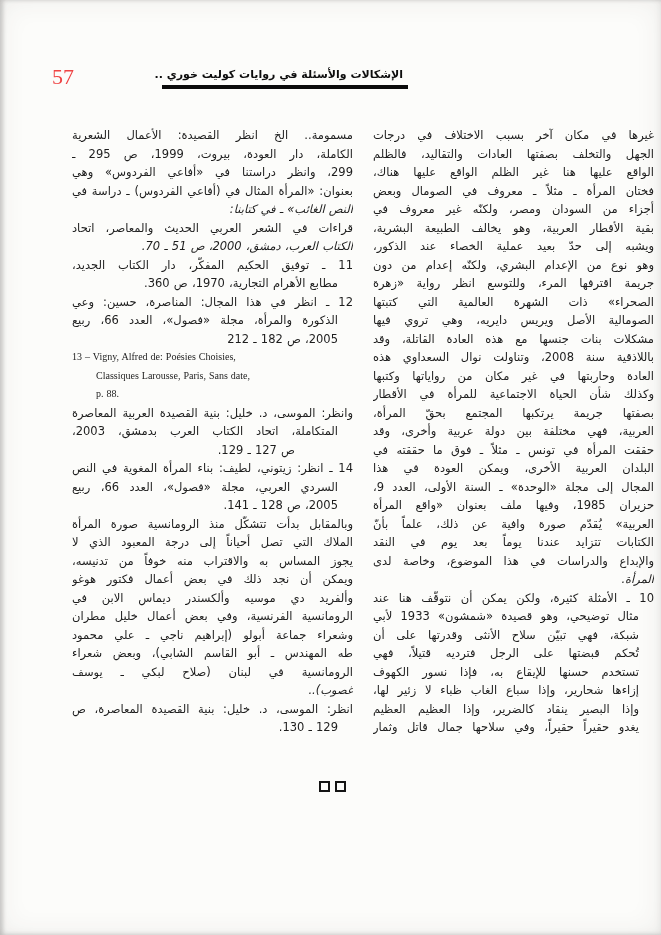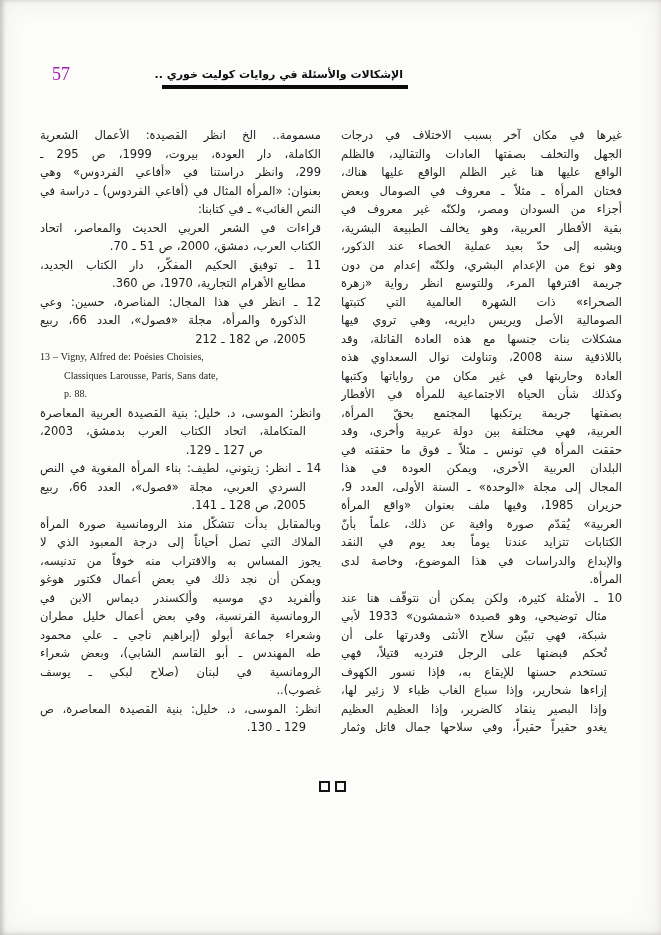--- a/index.html
+++ b/index.html
@@ -21,22 +21,22 @@
     position: absolute; inset: 0;
     pointer-events: none;
     box-shadow: inset 0 0 28px rgba(60,55,45,0.08),
                 inset 3px 0 4px rgba(0,0,0,0.18),
                 inset -2px -2px 6px rgba(0,0,0,0.05);
   }
   .page-number {
     position: absolute;
     left: 52px; top: 64px;
     font-family: "Liberation Serif", serif;
-    font-size: 18px;
-    color: #a21caf;
+    font-size: 22px;
+    color: #ef4444;
   }
   .header {
     position: absolute;
     left: 162px; top: 67px;
     width: 246px;
   }
   .header-title {
     direction: rtl;
     text-align: right;
     padding-right: 5px;
@@ -50,34 +50,35 @@
   .header-rule {
     margin-top: 3px;
     height: 3.5px;
     background: #0b0b0b;
   }
   .col {
     position: absolute;
     top: 126px;
     width: 281px;
     direction: rtl;
+    margin-left: 32px;
   }
   .col-right { left: 341px; }
   .col-left  { left: 40px; }
   .line {
     height: 18.5px;
     line-height: 18.5px;
     font-size: 11.5px;
     overflow: hidden;
     text-align: justify;
     text-align-last: justify;
     word-spacing: 0.5px;
     color: #1d1d1d;
   }
-  .line.e  { text-align: left; text-align-last: right; }
+  .line.e  { text-align: left; text-align-last: right; font-style: italic; }
   .line.ji { padding-right: 15px; }
   .line.ei { text-align: right; text-align-last: right; padding-right: 15px; }
   .line.e2 { text-align: center; text-align-last: right; padding-right: 58px; }
   .line.L, .line.Li {
     direction: ltr;
     text-align: left;
     text-align-last: left;
     font-family: "Liberation Serif", serif;
     font-size: 10px;
   }

